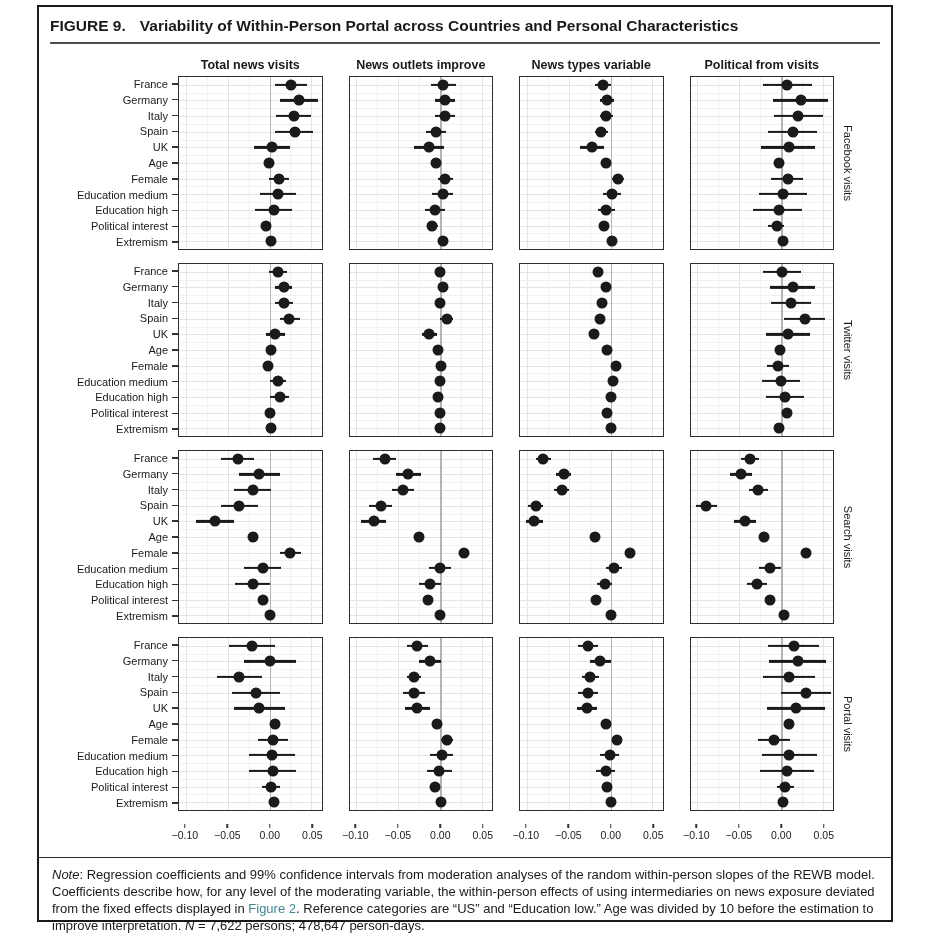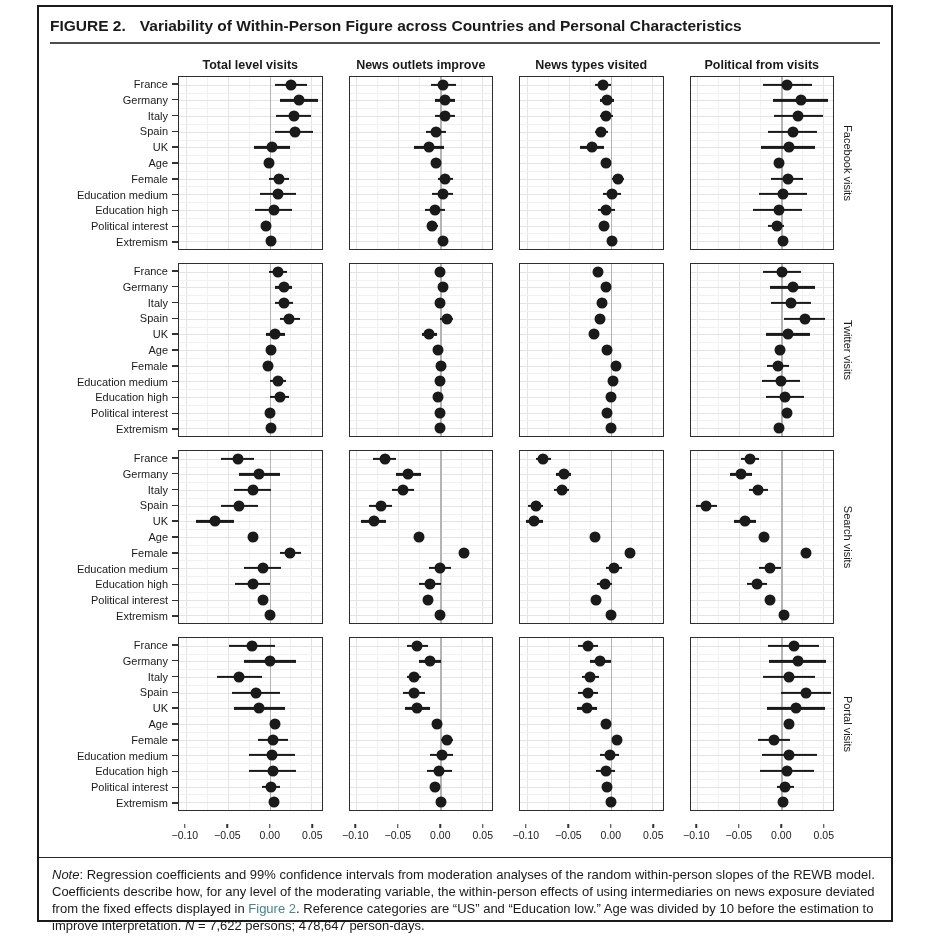--- a/index.html
+++ b/index.html
@@ -46,29 +46,29 @@
   .note{margin:9px -11px 0 -11px;border-top:1.5px solid #2a2a2a;padding:8px 13px 0 13px;
     font-size:13px;line-height:17px;text-align:left;}
   .note .it{font-style:italic;}
   .note a.link{color:var(--link,#3f8795);text-decoration:none;}
 </style>
 </head>
 <body>
 
 <div class="frame">
   <div class="title-row">
-    <span class="fig-label">FIGURE 2.</span><span class="fig-title">Variability of Within-Person Figure across Countries and Personal Characteristics</span>
+    <span class="fig-label">FIGURE 9.</span><span class="fig-title">Variability of Within-Person Portal across Countries and Personal Characteristics</span>
   </div>
   <div class="title-rule"></div>
   <div class="chart">
       <div class="hdr-row">
         <div class="spacer-left"></div>
-        <div class="hdr-cell">Total level visits</div>
+        <div class="hdr-cell">Total news visits</div>
         <div class="hdr-cell">News outlets improve</div>
-        <div class="hdr-cell">News types visited</div>
+        <div class="hdr-cell">News types variable</div>
         <div class="hdr-cell">Political from visits</div>
         <div class="spacer-right"></div>
       </div>
       <div class="prow">
         <div class="ylabels">
           <div class="ylab" style="top: 4.54545%;">
             <span>France</span>
             <div class="ytick"></div>
           </div>
           <div class="ylab" style="top: 13.6364%;">

